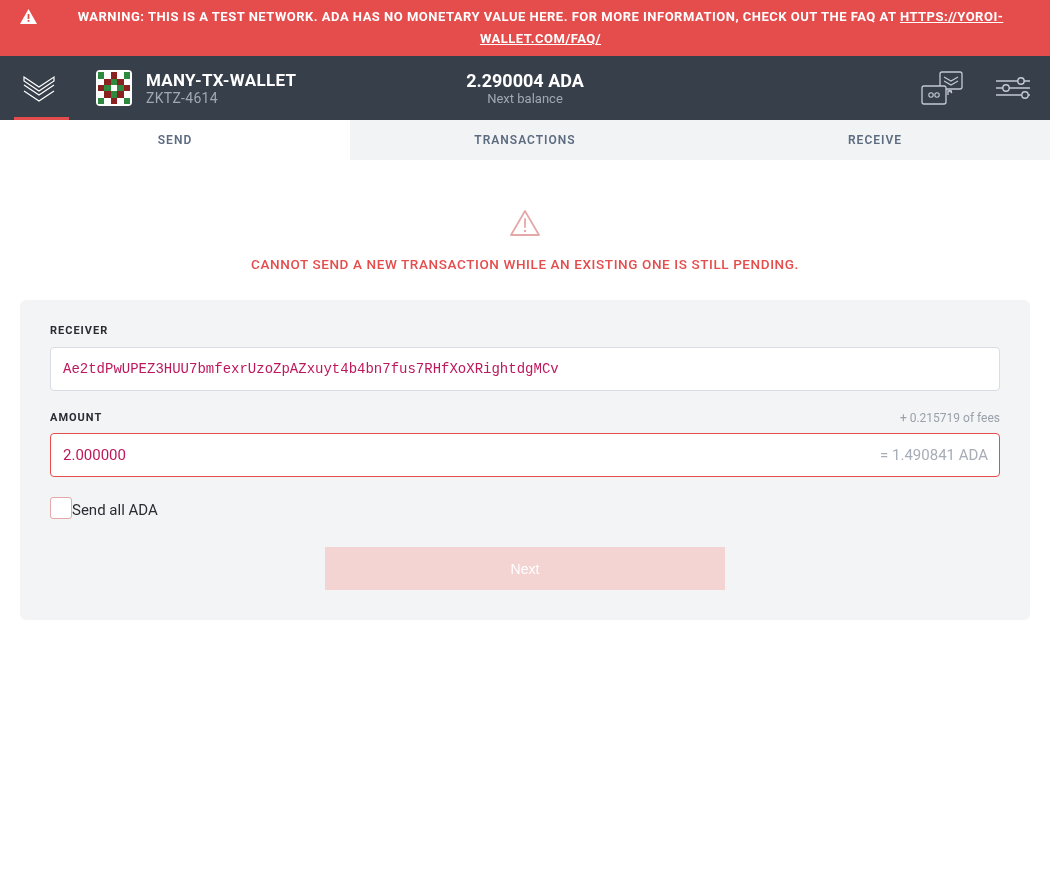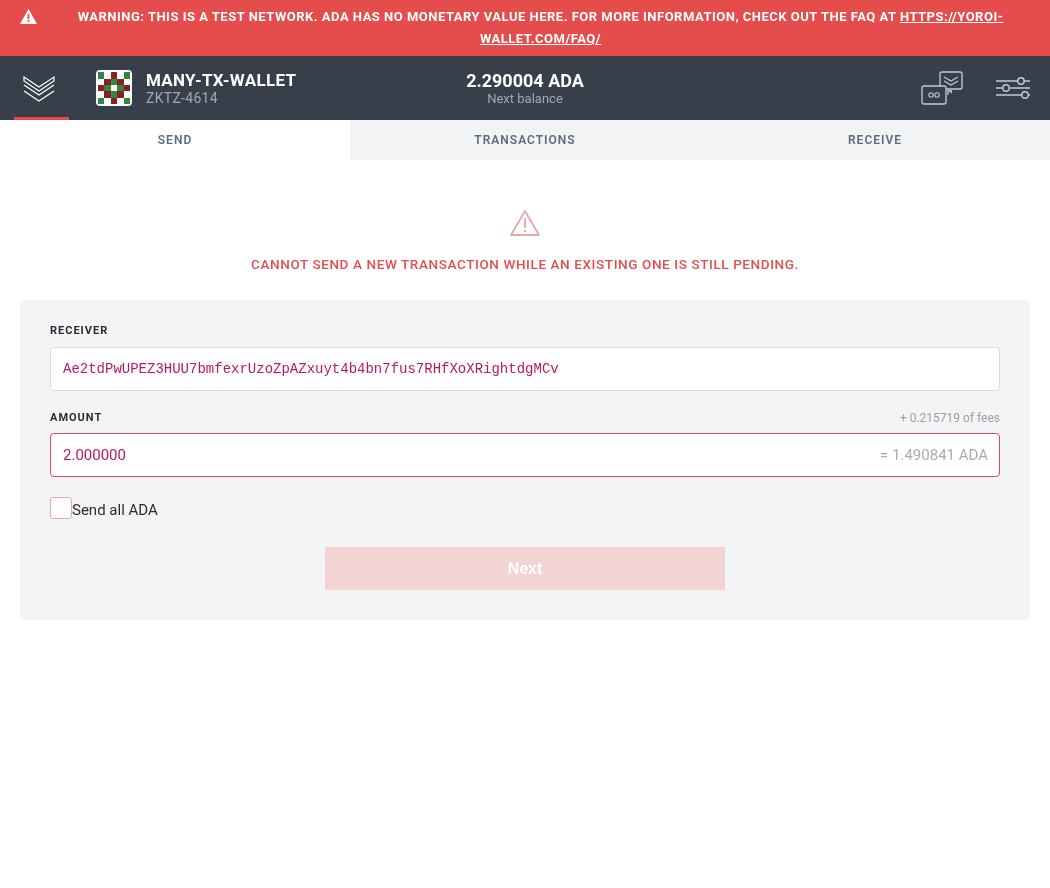--- a/index.html
+++ b/index.html
@@ -274,23 +274,22 @@
     
     .next-button {
       display: block;
       width: 400px;
       height: 43px;
       margin: 0 auto;
       background: #F4D3D3;
       color: #ffffff;
       border: none;
       border-radius: 0;
-      font-size: 16px;
+      font-size: 14px;
       cursor: not-allowed;
-      font-weight: bold;
     }
   </style>
 </head>
 <body>
 
 <div class="warning-banner">
   <span class="warn-icon">
     <svg width="17" height="15" viewBox="0 0 17 15" fill="none">
       <path d="M8.5 0 L17 15 L0 15 Z" fill="#ffffff"></path>
       <rect x="7.6" y="5" width="1.8" height="5" fill="#E54C4C"></rect>

